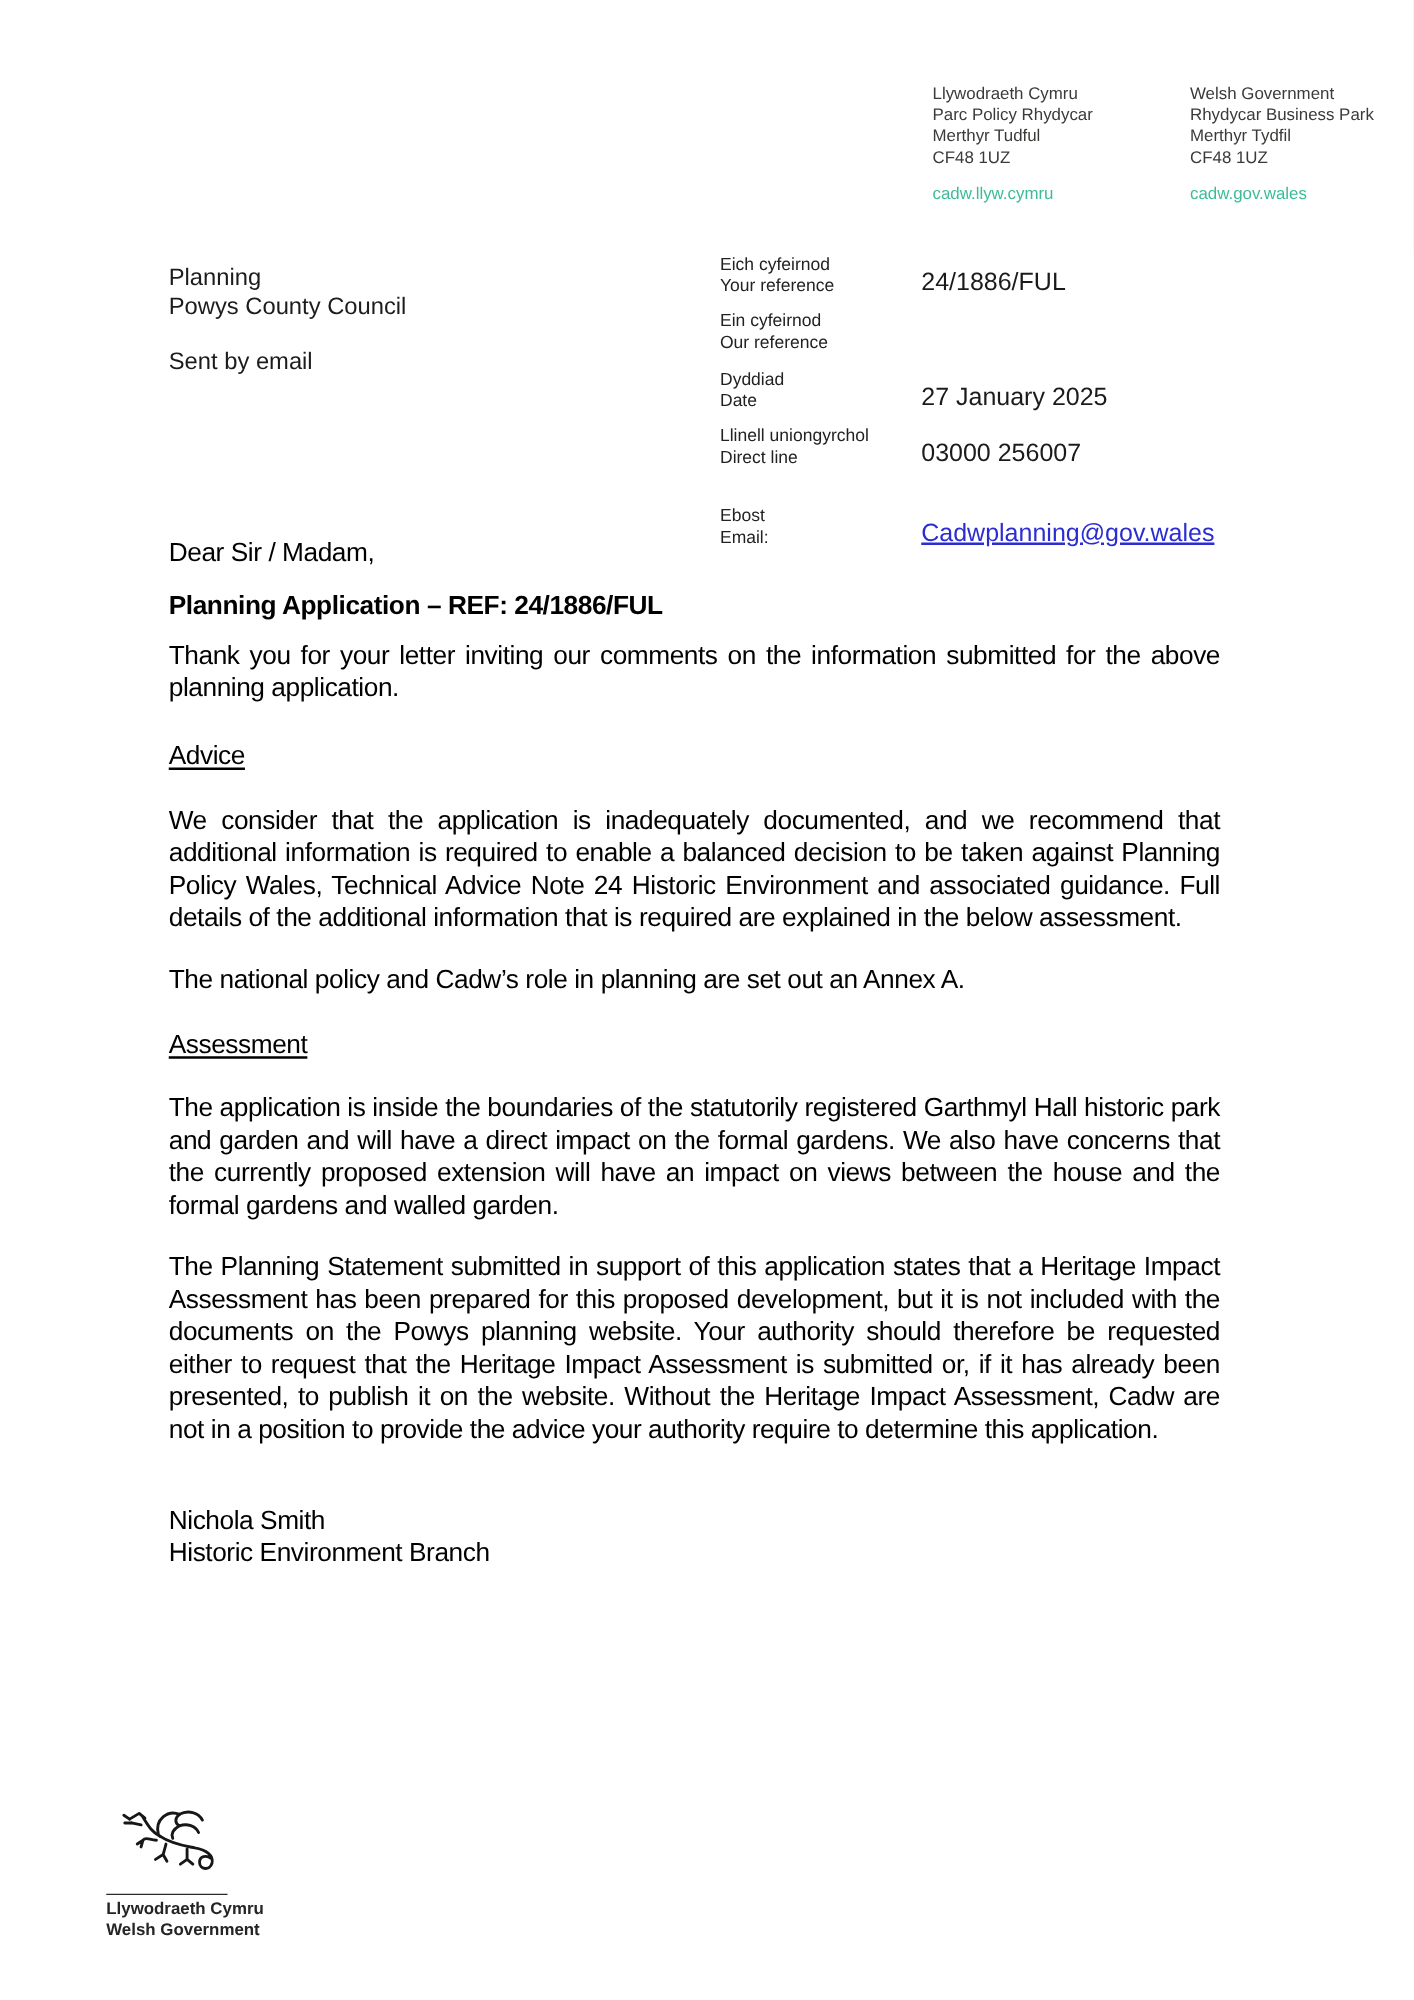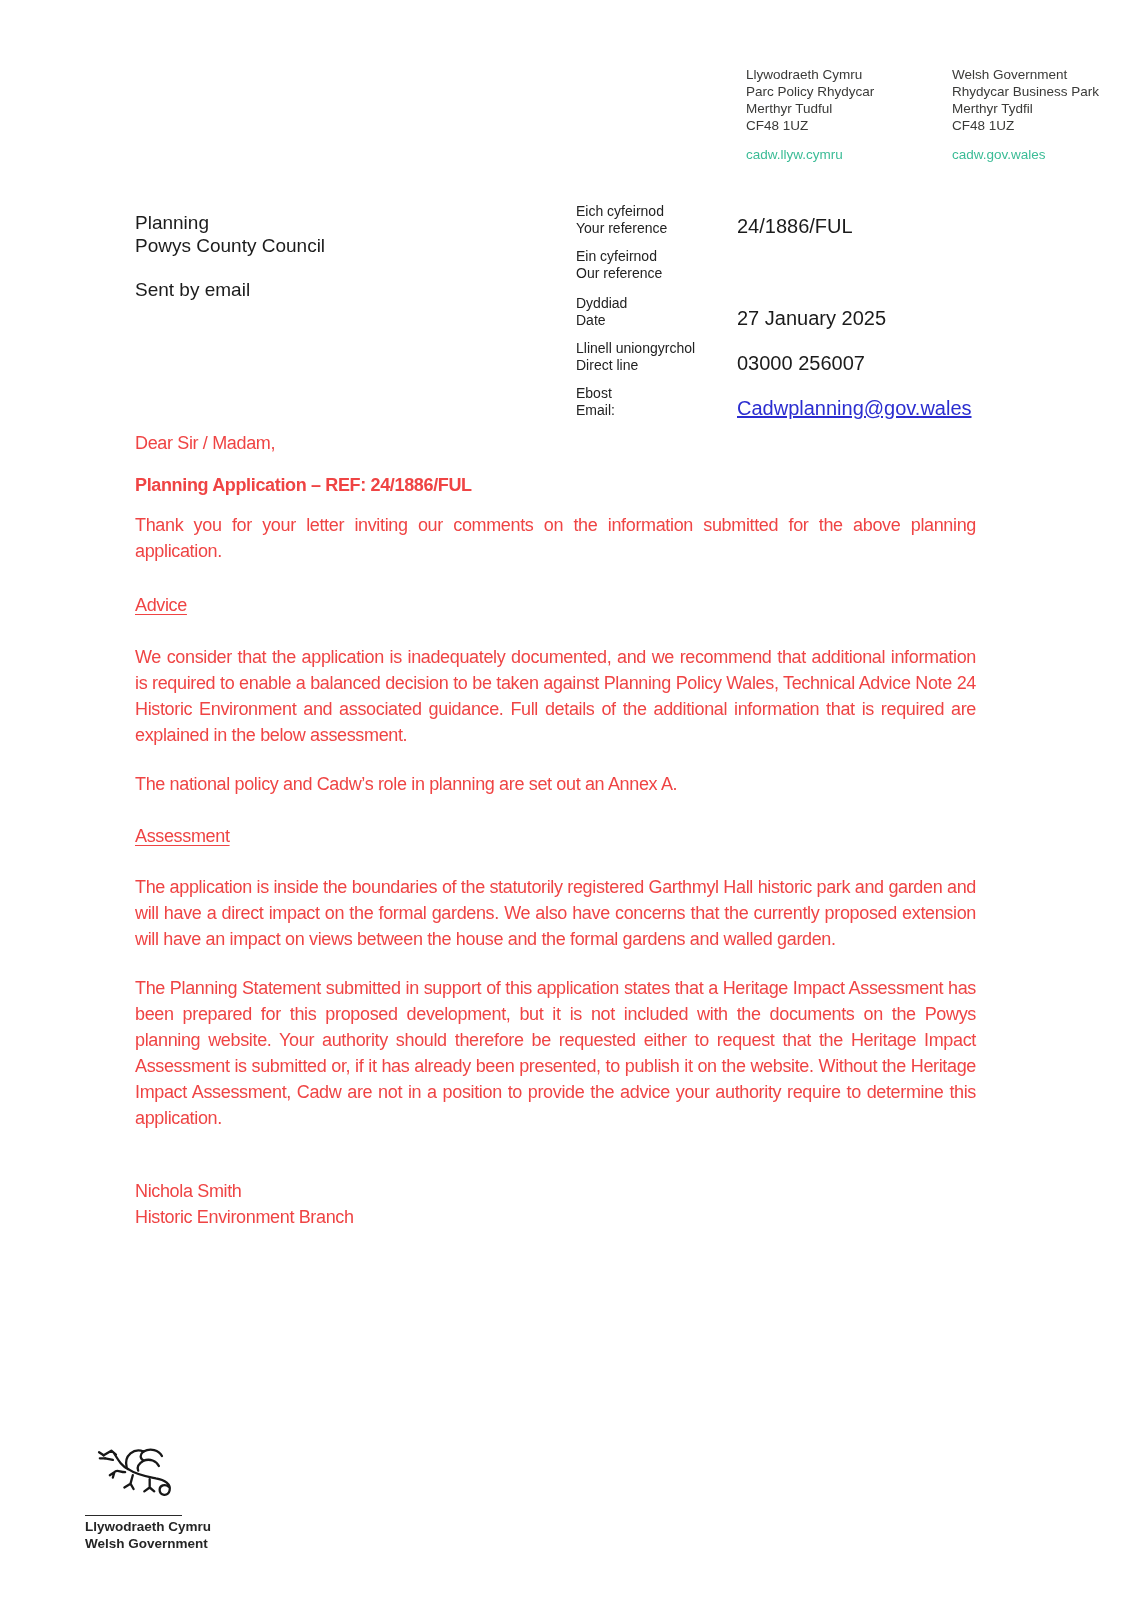--- a/index.html
+++ b/index.html
@@ -81,24 +81,24 @@
   .email-link {
     color: var(--link-blue);
     text-decoration: underline;
   }
 
   
   .letter {
     position: absolute;
     left: 135px; top: 430px;
     width: 841px;
-    font-size: 18px;
+    font-size: 21px;
     line-height: 26px;
     letter-spacing: -0.35px;
-    color: #ef4444;
+    color: #000000;
   }
   .letter p.just { text-align: justify; }
   .salutation { }
   .subject { font-weight: bold; margin-top: 16px; }
   .intro { margin-top: 14px; }
   .sec-heading { margin-top: 28px; text-decoration: underline; text-underline-offset: 3px; }
   .p-advice { margin-top: 26px; }
   .annex { margin-top: 23px; }
   .h-assess { margin-top: 26px; }
   .p-assess1 { margin-top: 25px; }
@@ -171,21 +171,21 @@
   </div>
 
   <div class="ref-row" style="top:340px">
     <div class="ref-labels">
       <div>Llinell uniongyrchol</div>
       <div>Direct line</div>
     </div>
     <div class="ref-value">03000 256007</div>
   </div>
 
-  <div class="ref-row" style="top:385px">
+  <div class="ref-row" style="top:404px">
     <div class="ref-labels">
       <div>Ebost</div>
       <div>Email:</div>
     </div>
     <div class="ref-value">
       <a class="email-link" href="#">Cadwplanning@gov.wales</a>
     </div>
   </div>
 
   <div class="letter">

